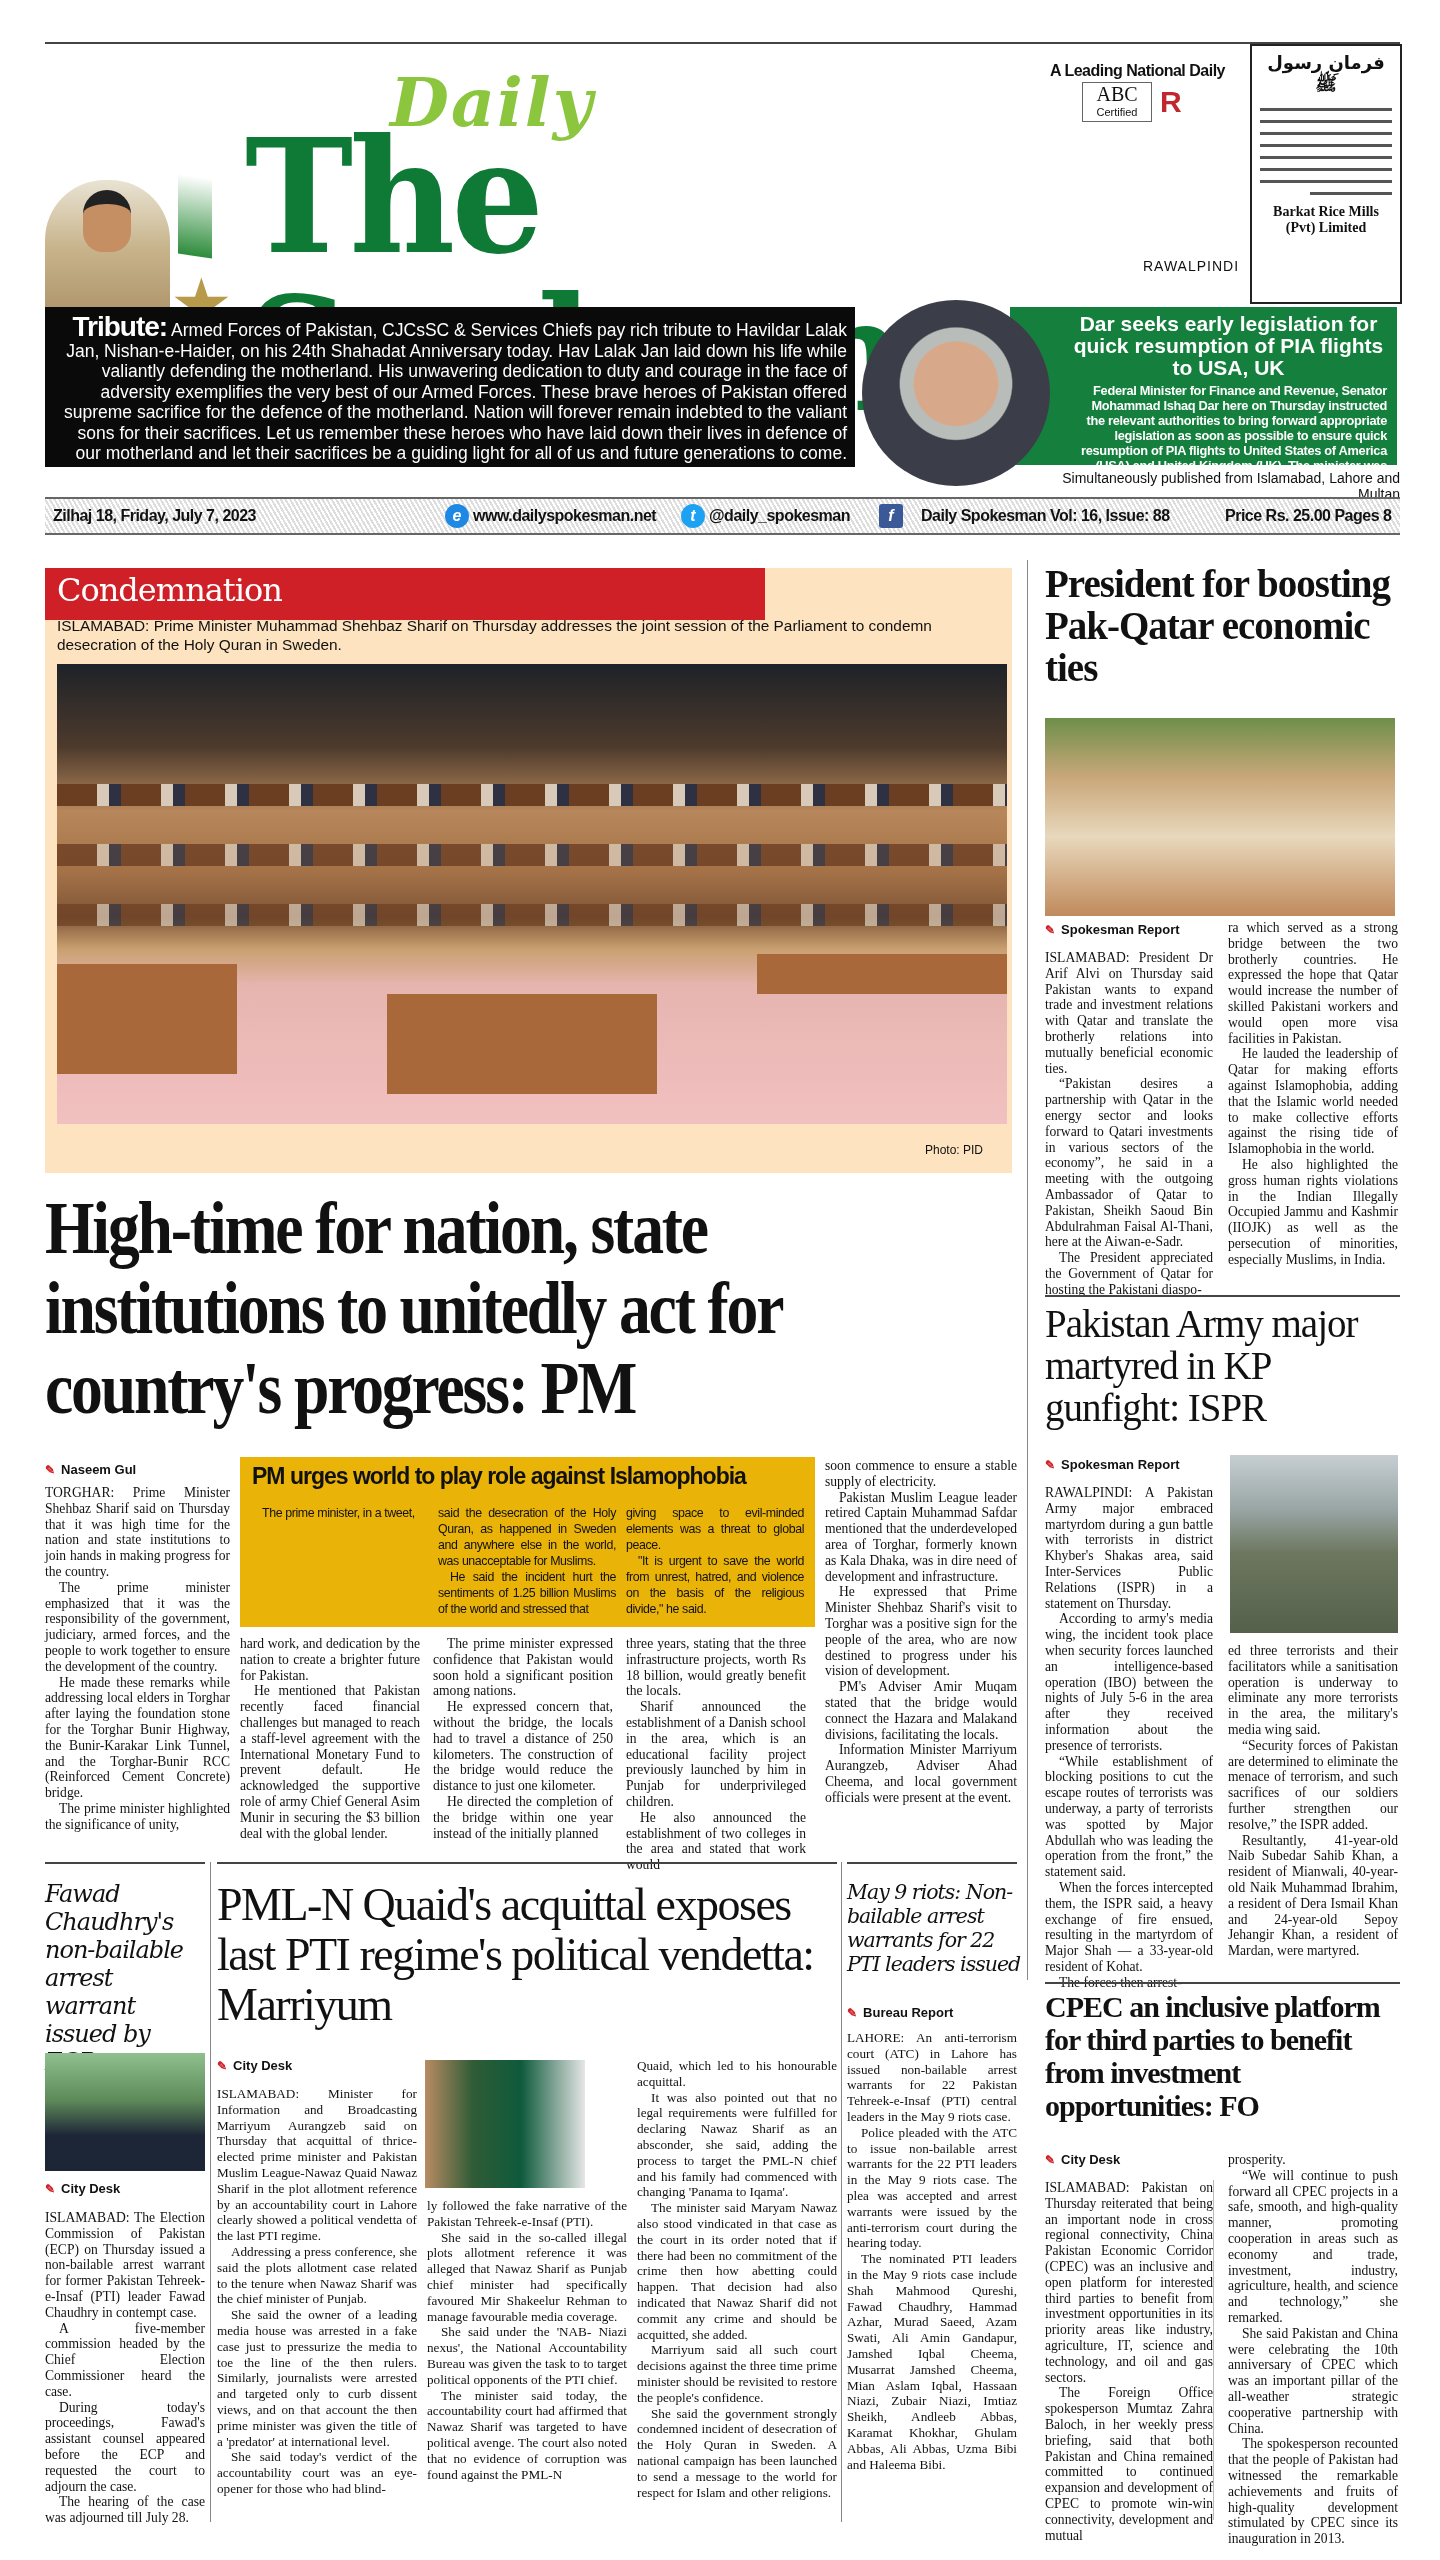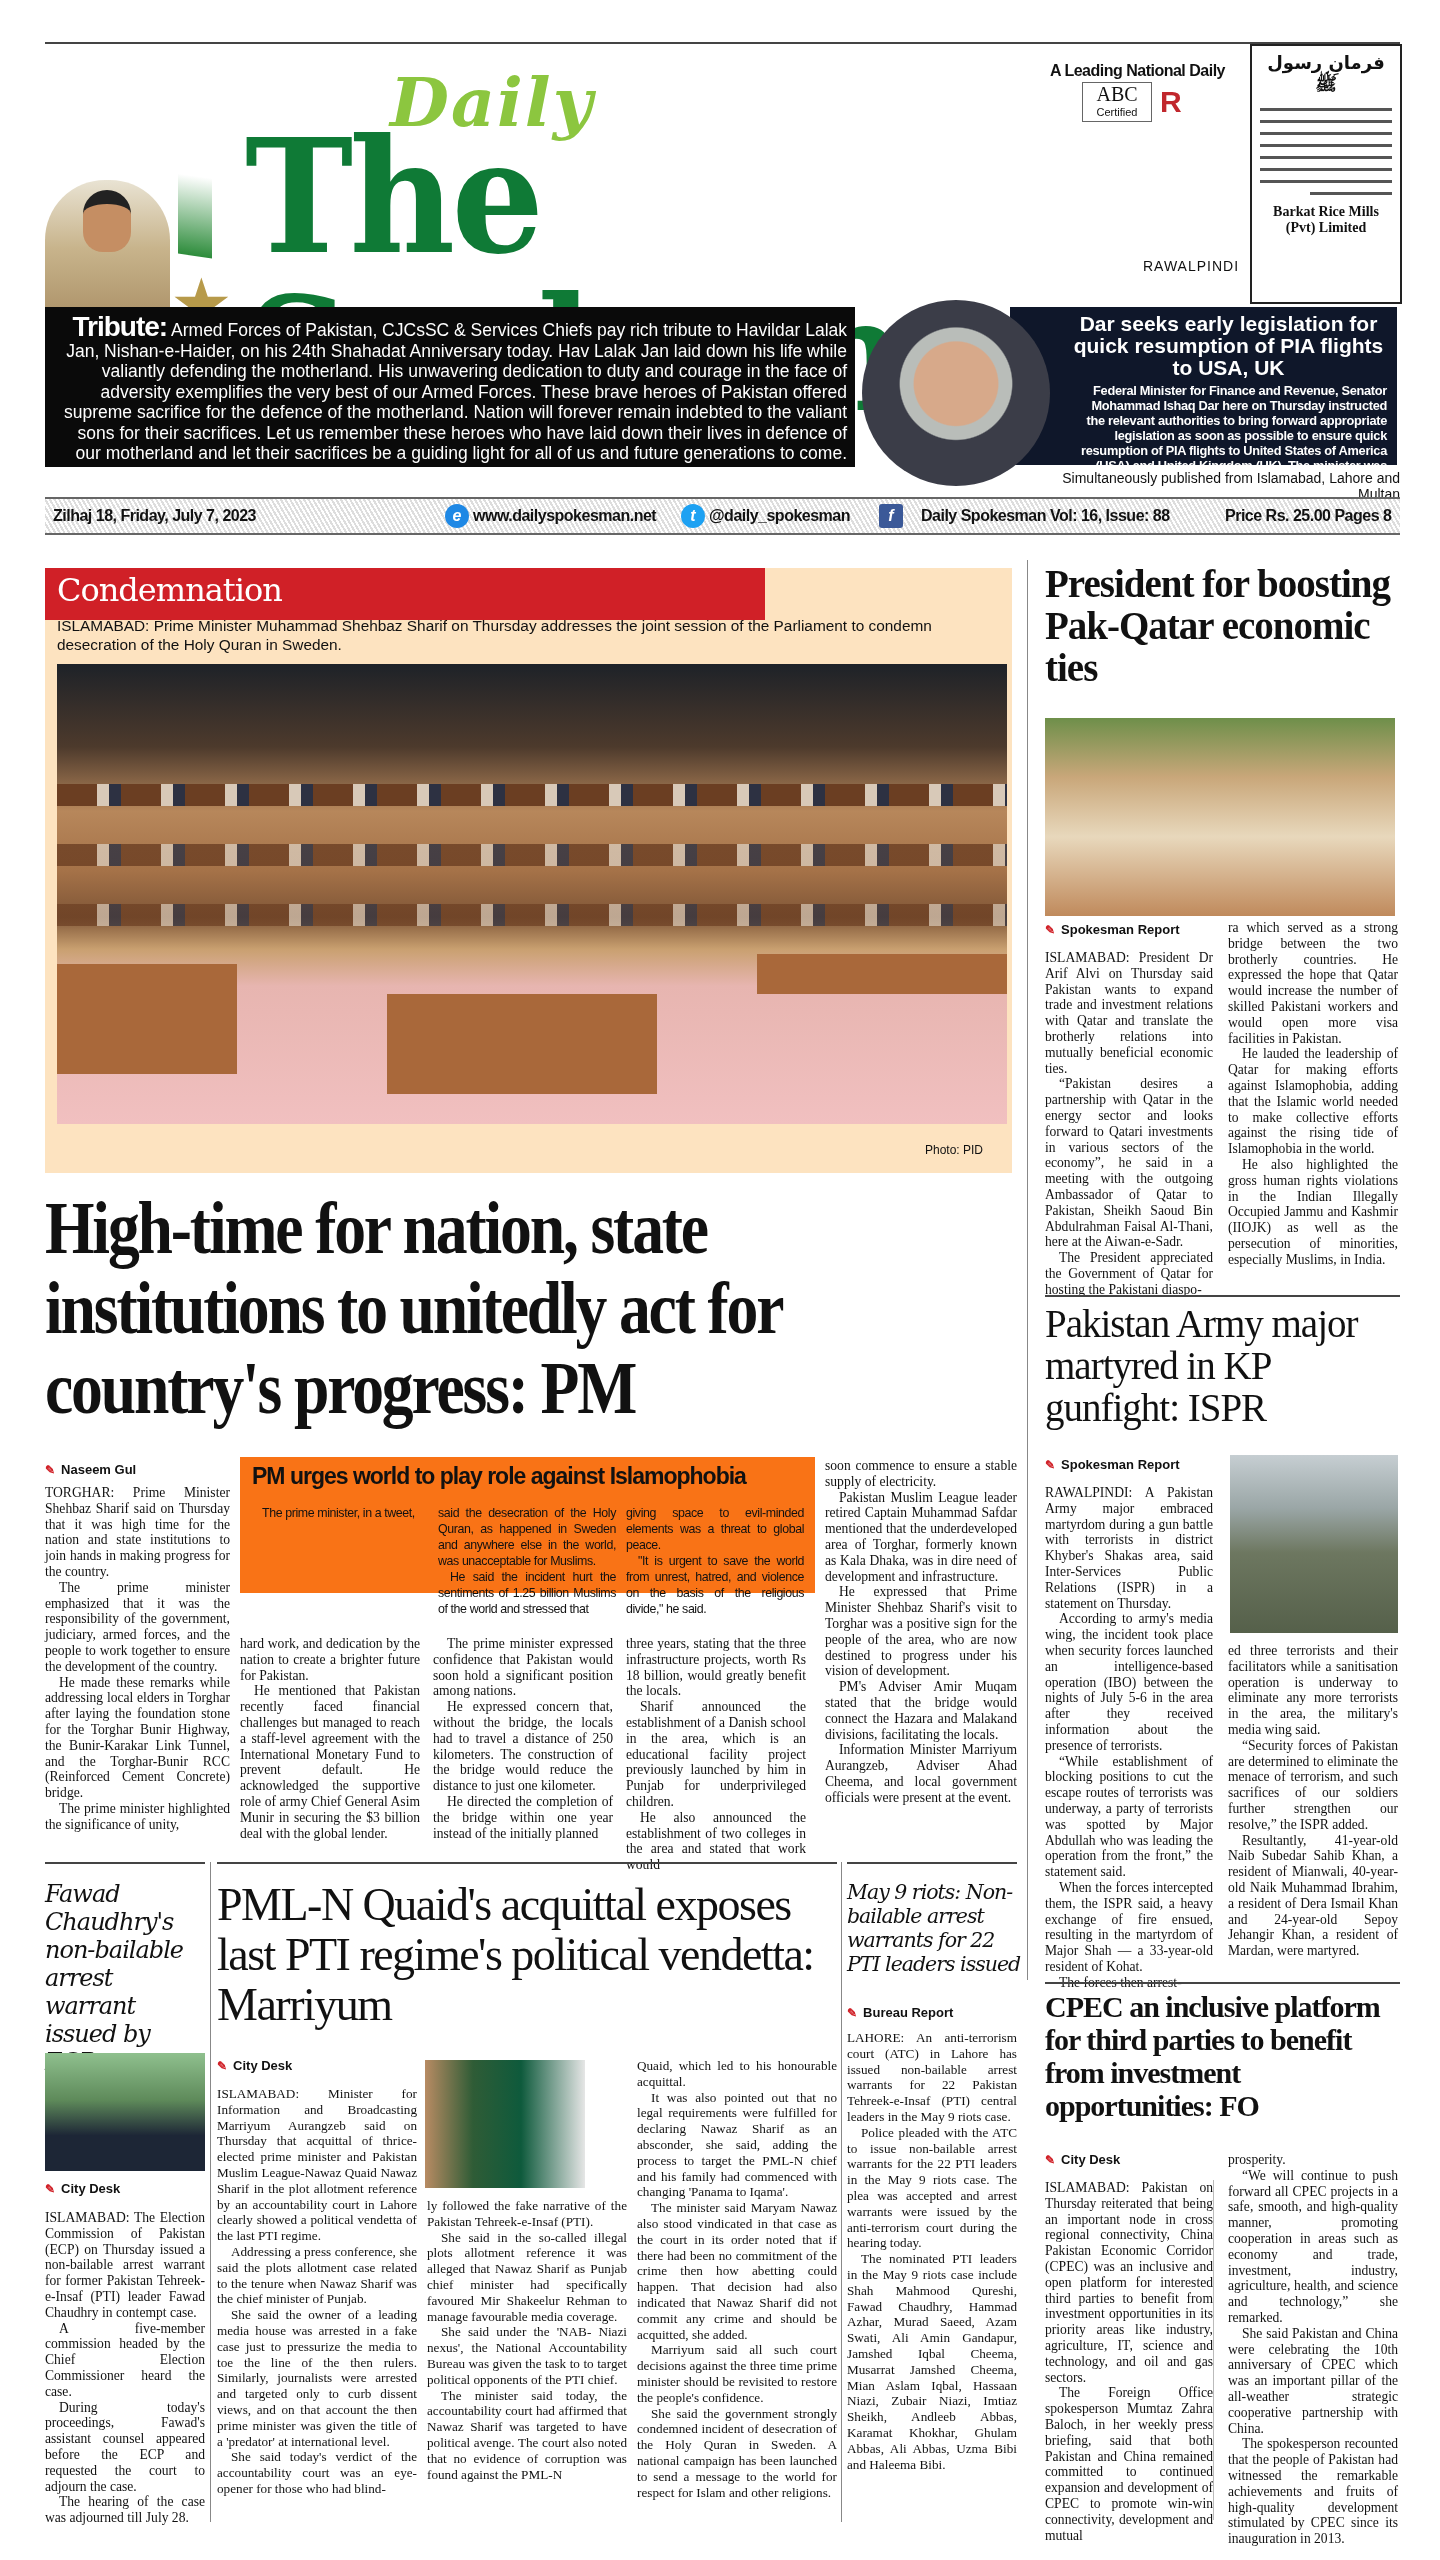--- a/index.html
+++ b/index.html
@@ -22,21 +22,21 @@
 
 #soldier{left:45px;top:180px;width:125px;height:170px;background:linear-gradient(#e9e3d3 0%,#c8b48c 40%,#a08358 100%);border-radius:60px 60px 0 0}
 #soldier .face{position:absolute;left:38px;top:10px;width:48px;height:62px;background:#c58e63;border-radius:24px 24px 20px 20px;border-top:14px solid #222}
 #flagmedal{left:178px;top:176px;width:34px;height:80px;background:linear-gradient(#fff,#2d8c3b);transform:skewY(8deg)}
 #star{left:170px;top:270px;font-size:70px;color:#b79a4a;line-height:1}
 
 #tribute{left:45px;top:307px;width:810px;height:160px;background:#0a0a0a;color:#fff;font-family:"Liberation Sans",sans-serif;font-size:17.5px;line-height:20.5px;text-align:right;padding:10px 8px 6px 14px}
 #tribute b{font-size:28px;letter-spacing:-1px}
 
 #dar-photo{left:862px;top:300px;width:188px;height:186px;border-radius:50%;background:radial-gradient(circle at 50% 45%,#d7a98a 0 30%,#b9bdb9 31% 40%,#3b3d48 41% 100%);z-index:2}
-#dar-box{left:1010px;top:307px;width:387px;height:158px;background:#0f172a;color:#fff;font-family:"Liberation Sans",sans-serif;text-align:right;padding:6px 10px 4px 60px}
+#dar-box{left:1010px;top:307px;width:387px;height:158px;background:#15803d;color:#fff;font-family:"Liberation Sans",sans-serif;text-align:right;padding:6px 10px 4px 60px}
 #dar-head{font-weight:bold;font-size:21px;line-height:22px;text-align:center}
 #dar-body{font-weight:bold;font-size:12.8px;line-height:15px;margin-top:4px;letter-spacing:-0.3px}
 #simul{left:1040px;top:470px;font-family:"Liberation Sans",sans-serif;font-size:14px;width:360px;text-align:right}
 
 #datebar{left:45px;top:497px;width:1355px;height:38px;background:repeating-linear-gradient(60deg,#ddd 0 2px,#fff 2px 4px);border-top:2px solid #666;border-bottom:2px solid #666;font-family:"Liberation Sans",sans-serif;font-weight:bold;font-size:16px}
 #datebar span{position:absolute;top:8px;letter-spacing:-0.5px}
 .ico{display:inline-block;width:24px;height:24px;border-radius:50%;color:#fff;text-align:center;line-height:24px;font-size:16px;font-weight:bold;position:absolute;top:5px}
 
 #cond{left:45px;top:568px;width:967px;height:605px;background:#fde3c0}
 #cond-tag{left:0;top:0;width:720px;height:52px;background:#d02027;color:#fff;font-family:"DejaVu Serif",serif;font-size:32px;padding-left:12px;line-height:44px;font-weight:normal;letter-spacing:-1px}
@@ -48,21 +48,21 @@
 
 #main-head{left:45px;top:1188px;width:980px;font-family:"Liberation Serif",serif;font-weight:bold;font-size:74px;line-height:80px;letter-spacing:-2.5px;transform:scaleX(0.86);transform-origin:left}
 
 .byline{position:absolute;font-family:"Liberation Sans",sans-serif;font-weight:bold;font-size:13px}
 .byline .bi{color:#d02027;margin-right:6px;font-size:12px}
 
 .col{position:absolute;font-family:"Liberation Serif",serif;font-size:13.6px;line-height:15.8px;text-align:justify;hyphens:auto}
 .col p{text-indent:14px}
 .col p.first{text-indent:0}
 
-#islam-box{left:240px;top:1457px;width:575px;height:136px;background:#f97316;padding:6px 10px}
+#islam-box{left:240px;top:1457px;width:575px;height:170px;background:#eab308;padding:6px 10px}
 #islam-head{font-family:"Liberation Sans",sans-serif;font-size:23px;letter-spacing:-1px;font-weight:bold;margin-bottom:4px;padding-left:2px}
 .scol{position:absolute;font-family:"Liberation Sans",sans-serif;font-size:12.4px;line-height:16px;letter-spacing:-0.4px;text-align:justify;top:48px}
 .scol p{text-indent:12px}.scol p.first{text-indent:0}
 
 #pres-head{left:1045px;top:563px;width:360px;font-family:Liberation Serif, serif;font-weight:bold;font-size:39px;line-height:42px;letter-spacing:-1px}
 #pres-photo{left:1045px;top:718px;width:350px;height:198px;background:linear-gradient(180deg,#6e8f4a 0%,#c9a77a 30%,#e8d8bc 60%,#c08a5c 100%)}
 #army-head{left:1045px;top:1303px;width:360px;font-family:"Liberation Serif",serif;font-size:39px;line-height:42px;letter-spacing:-1px}
 #army-photo{left:1230px;top:1455px;width:168px;height:178px;background:linear-gradient(180deg,#c6ced2 0%,#9aa6a6 30%,#6d7760 55%,#55604a 100%)}
 #cpec-head{left:1045px;top:1990px;width:360px;font-family:"Liberation Serif",serif;font-weight:bold;font-size:30px;line-height:33px;letter-spacing:-1px}
 

